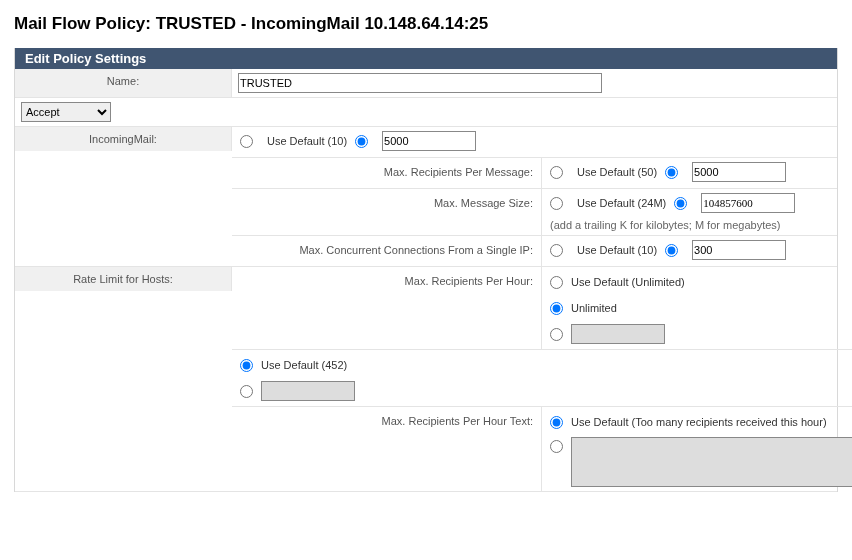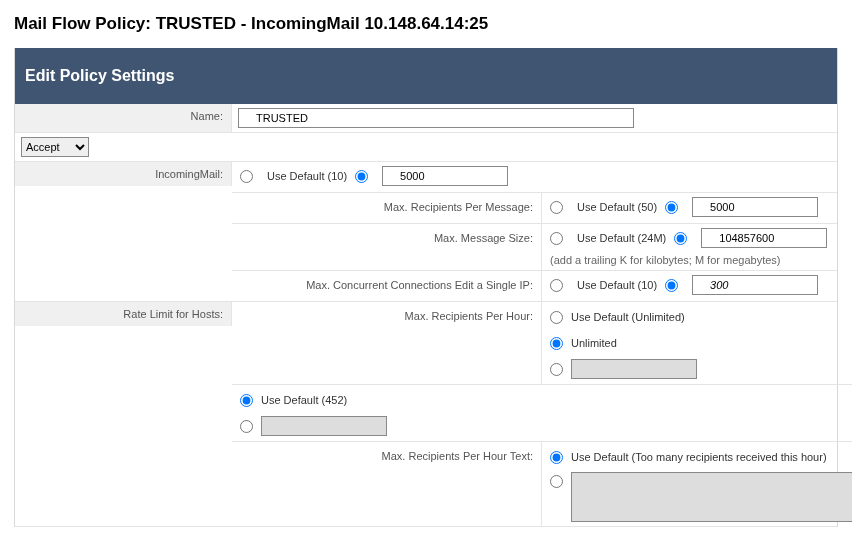--- a/index.html
+++ b/index.html
@@ -18,38 +18,38 @@
   }
   .panel {
     border: 1px solid #d8d8d8;
     border-top: none;
     border-bottom: none;
   }
   .section-header {
     background: #405571;
     color: #fff;
     font-weight: bold;
-    font-size: 16px;
-    padding: 19px 10px;
+    font-size: 13px;
+    padding: 3px 10px;
   }
   .section-header.sub {
     background: #7e9bc0;
     color: #fff;
   }
   .row {
     display: flex;
     border-bottom: 1px solid #e4e4e4;
     min-height: 28px;
     align-items: stretch;
   }
   .row.tall { align-items: flex-start; }
   .row > .label {
     width: 200px;
     background: #f0f0f0;
-    text-align: right;
+    text-align: center;
     padding: 6px 8px;
     color: #555;
     border-right: 1px solid #e4e4e4;
     flex-shrink: 0;
   }
   .row > .content {
     flex: 1;
     padding: 4px 6px;
     display: flex;
     align-items: center;
@@ -96,21 +96,21 @@
     display: flex;
     align-items: center;
     gap: 12px;
   }
   input[type="radio"] {
     margin: 0 2px 0 0;
   }
   input[type="text"] {
     font-family: inherit;
     font-size: 11px;
-    padding: 1px 17px;
+    padding: 1px 1px;
     border: 1px solid #888;
     background: #fff;
     height: 16px;
     box-sizing: content-box;
   }
   input[type="text"][disabled] {
     background: #ddd;
   }
   textarea {
     font-family: inherit;
@@ -142,21 +142,21 @@
 
   <div class="row">
     <div class="label">Name:</div>
     <div class="content">
       <input type="text" style="width: 360px;" value="TRUSTED">
     </div>
   </div>
 
   <div class="row">
     <div class="content">
-      <select style="width:68px">
+      <select style="width:90px">
         <option>Accept</option>
       </select>
     </div>
   </div>
 
   <div class="row tall">
     <div class="label">IncomingMail:</div>
     <div class="subrows">
 
       <div class="subrow">
@@ -193,38 +193,38 @@
       <div class="subrow">
         <div class="sublabel">Max. Message Size:</div>
         <div class="subcontent">
           <div class="opt-inline">
             <span class="opt">
                 <input type="radio" name="mms" style="">
                 <span>Use Default (24M)</span>
               </span>
             <span class="opt">
                 <input type="radio" name="mms" checked="" style="">
-                <input type="text" style="width: 90px;" value="104857600">
+                <input type="text" style="width: 90px; font-family: Liberation Serif, serif;" value="104857600">
               </span>
           </div>
           <div class="hint">(add a trailing K for kilobytes; M for megabytes)</div>
         </div>
       </div>
 
       <div class="subrow">
-        <div class="sublabel">Max. Concurrent Connections Edit a Single IP:</div>
+        <div class="sublabel">Max. Concurrent Connections From a Single IP:</div>
         <div class="subcontent">
           <div class="opt-inline">
             <span class="opt">
                 <input type="radio" name="mcc" style="">
                 <span>Use Default (10)</span>
               </span>
             <span class="opt">
                 <input type="radio" name="mcc" checked="" style="">
-                <input type="text" style="width: 90px; font-style: italic;" value="300">
+                <input type="text" style="width: 90px;" value="300">
               </span>
           </div>
         </div>
       </div>
 
     </div>
   </div>
 
 
   <div class="row tall">

